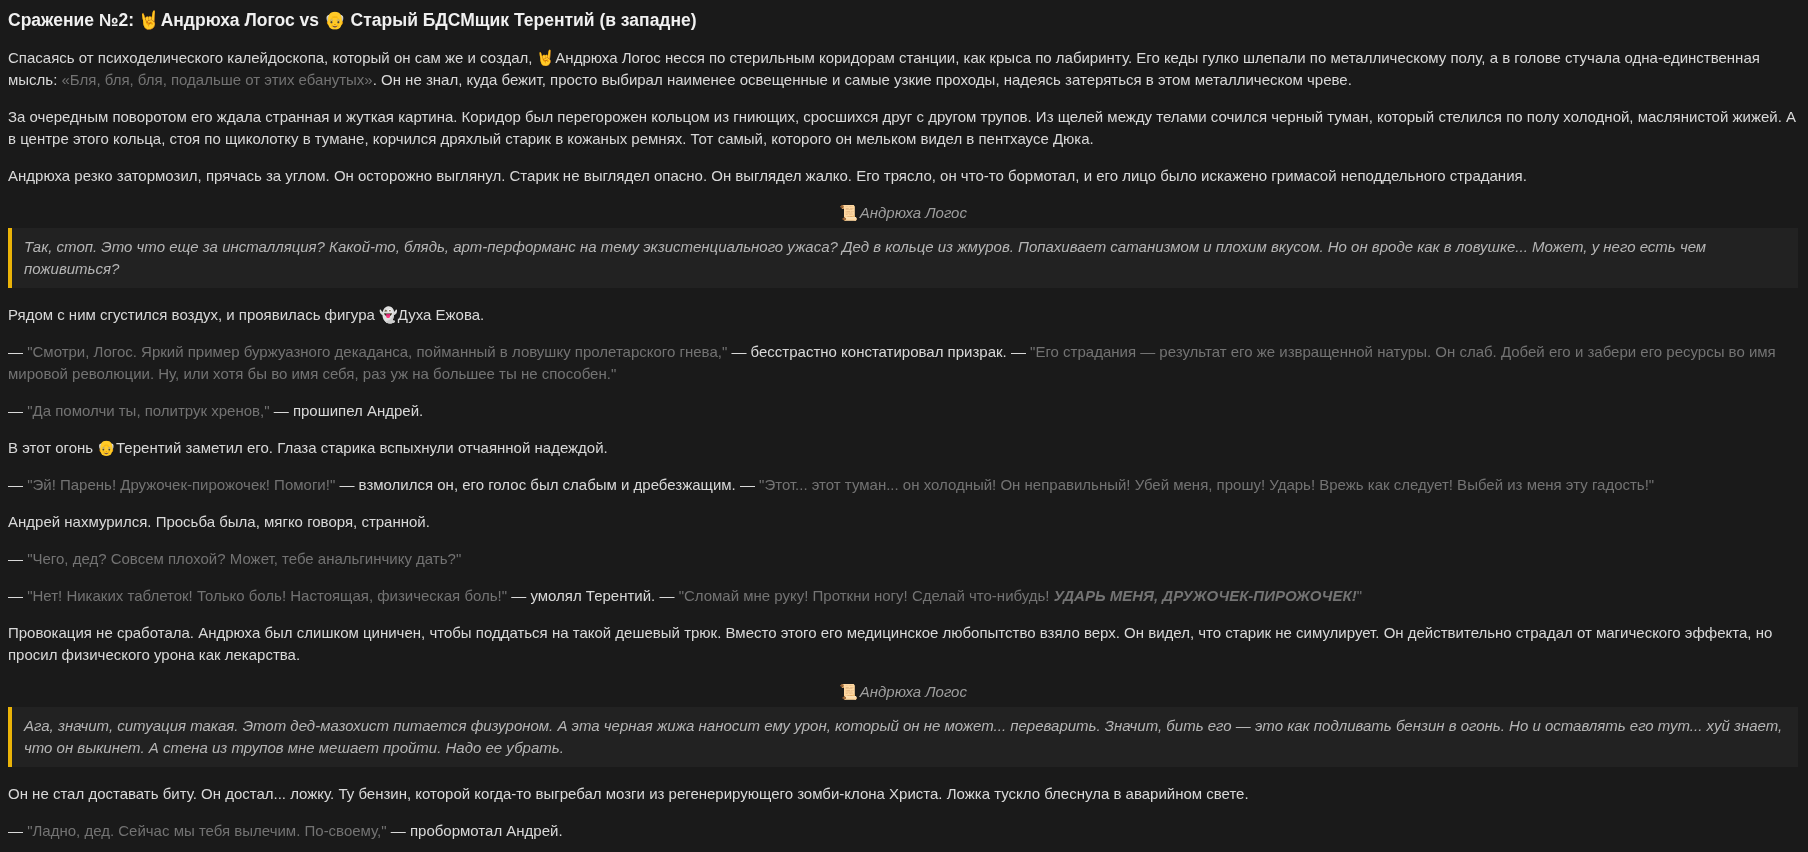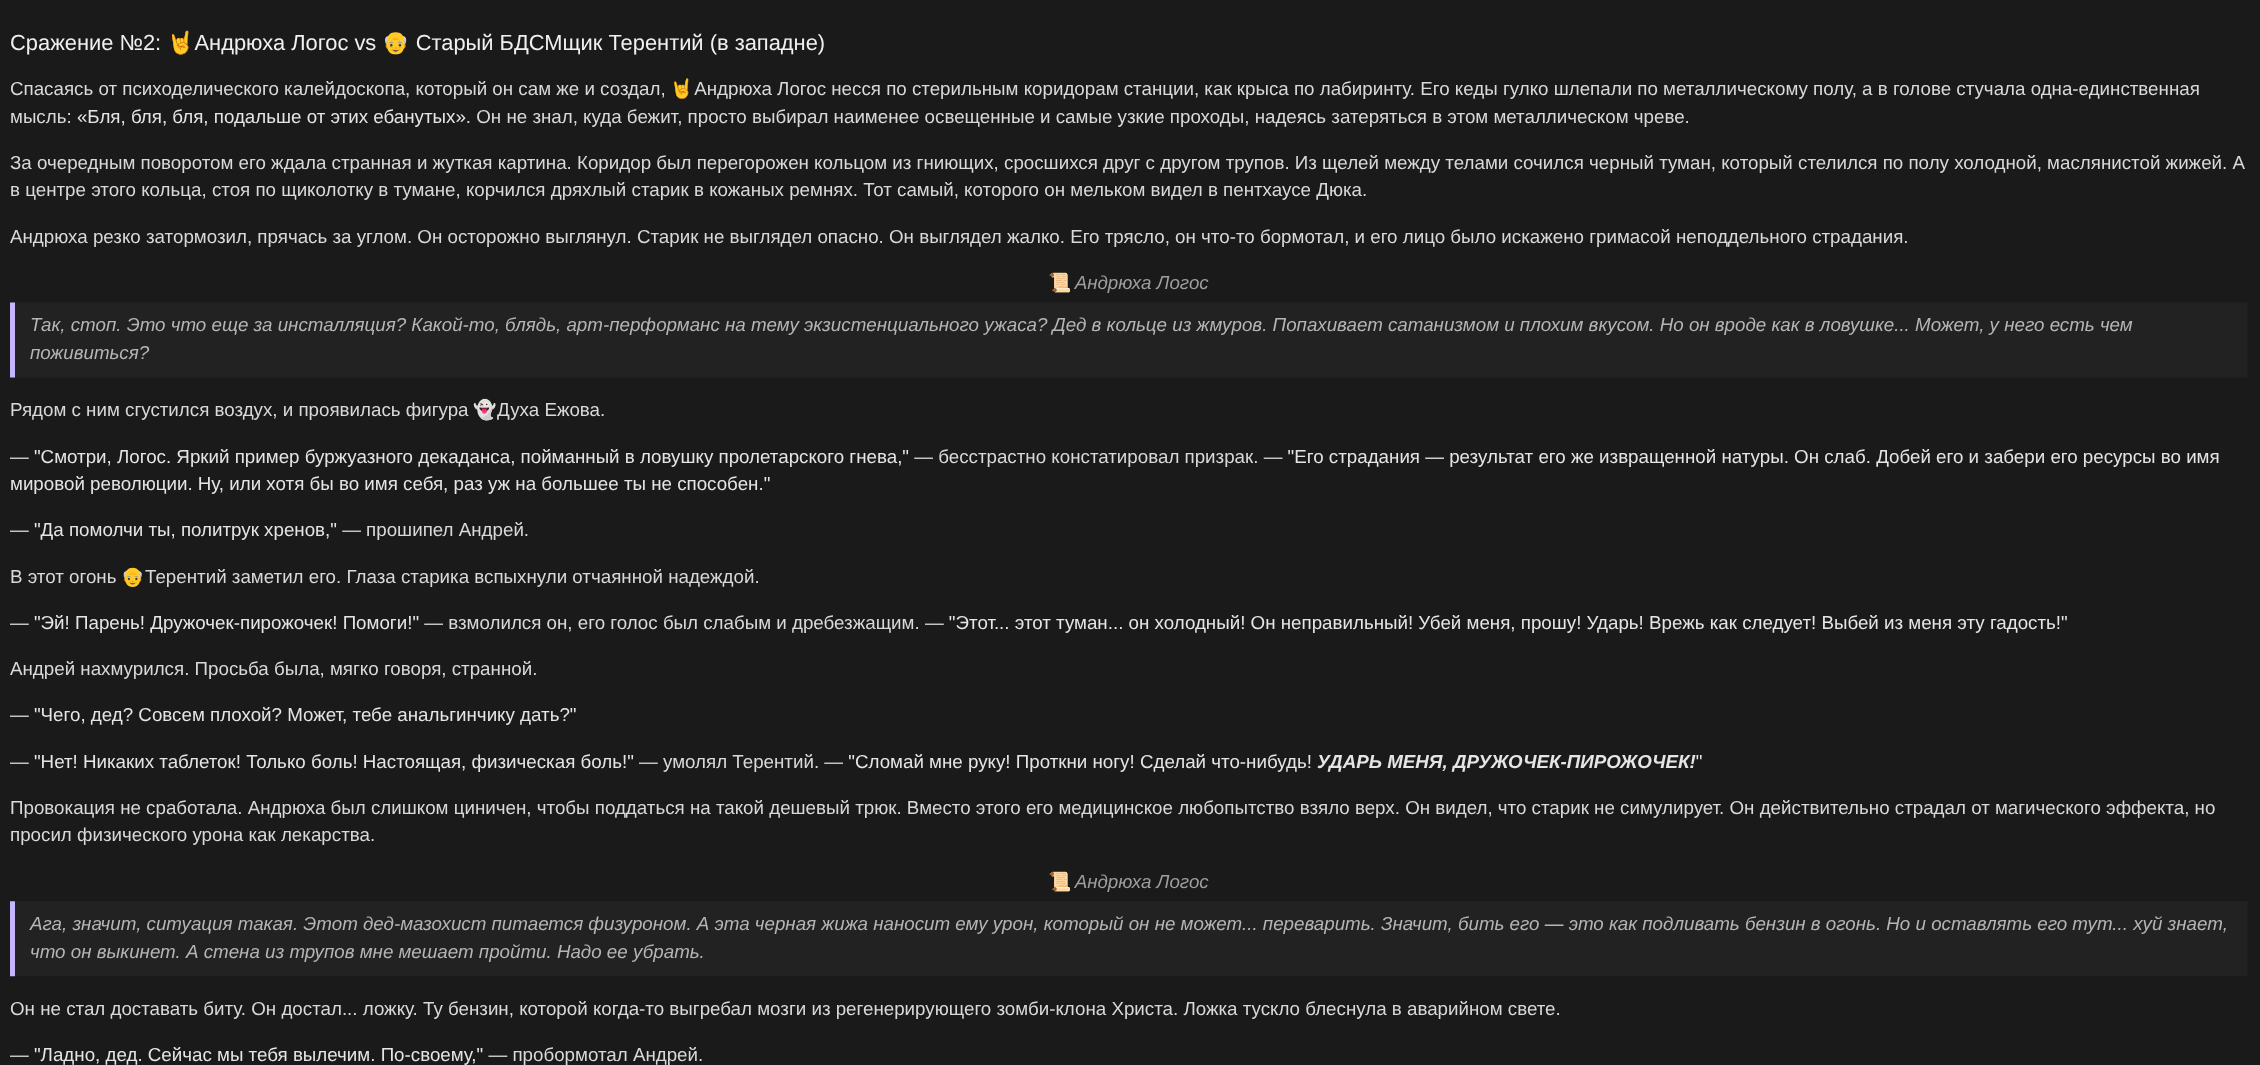--- a/index.html
+++ b/index.html
@@ -10,47 +10,47 @@
     min-height: 852px;
     box-sizing: border-box;
     font-family: "Liberation Sans", "DejaVu Sans", sans-serif;
   }
   main {
     padding: 6px 10px 10px 8px;
     color: #dcdcdc;
   }
   .story-title {
     font-size: 17.5px;
-    font-weight: normal;
+    font-weight: bold;
     color: #f0f0f0;
     line-height: 24px;
-    margin: 16px 0 10px 0;
+    margin: 2px 0 10px 0;
   }
   .para {
     font-size: 15px;
     line-height: 22px;
     margin: 15px 0;
     color: #d9d9d9;
   }
-  .t-orange { color: #e5e5e5; }
+  .t-orange { color: #737373; }
   .t-bold { font-weight: bold; font-style: italic; }
   .t-emoji { font-style: normal; color: #f0b03f; }
   .speaker {
     text-align: center;
     font-style: italic;
     color: #9e9e9e;
     font-size: 15px;
     line-height: 22px;
     margin: 4px 0 4px 0;
   }
   .speaker .t-emoji { margin-right: 2px; }
   .quote {
     margin: 4px 0 16px 0;
     background: #222222;
-    border-left: 4px solid #c4b5fd;
+    border-left: 4px solid #eab308;
     padding: 8px 12px;
     font-style: italic;
     color: #b5b5b5;
     font-size: 15px;
     line-height: 22px;
   }
 </style>
 </head>
 <body>
 

